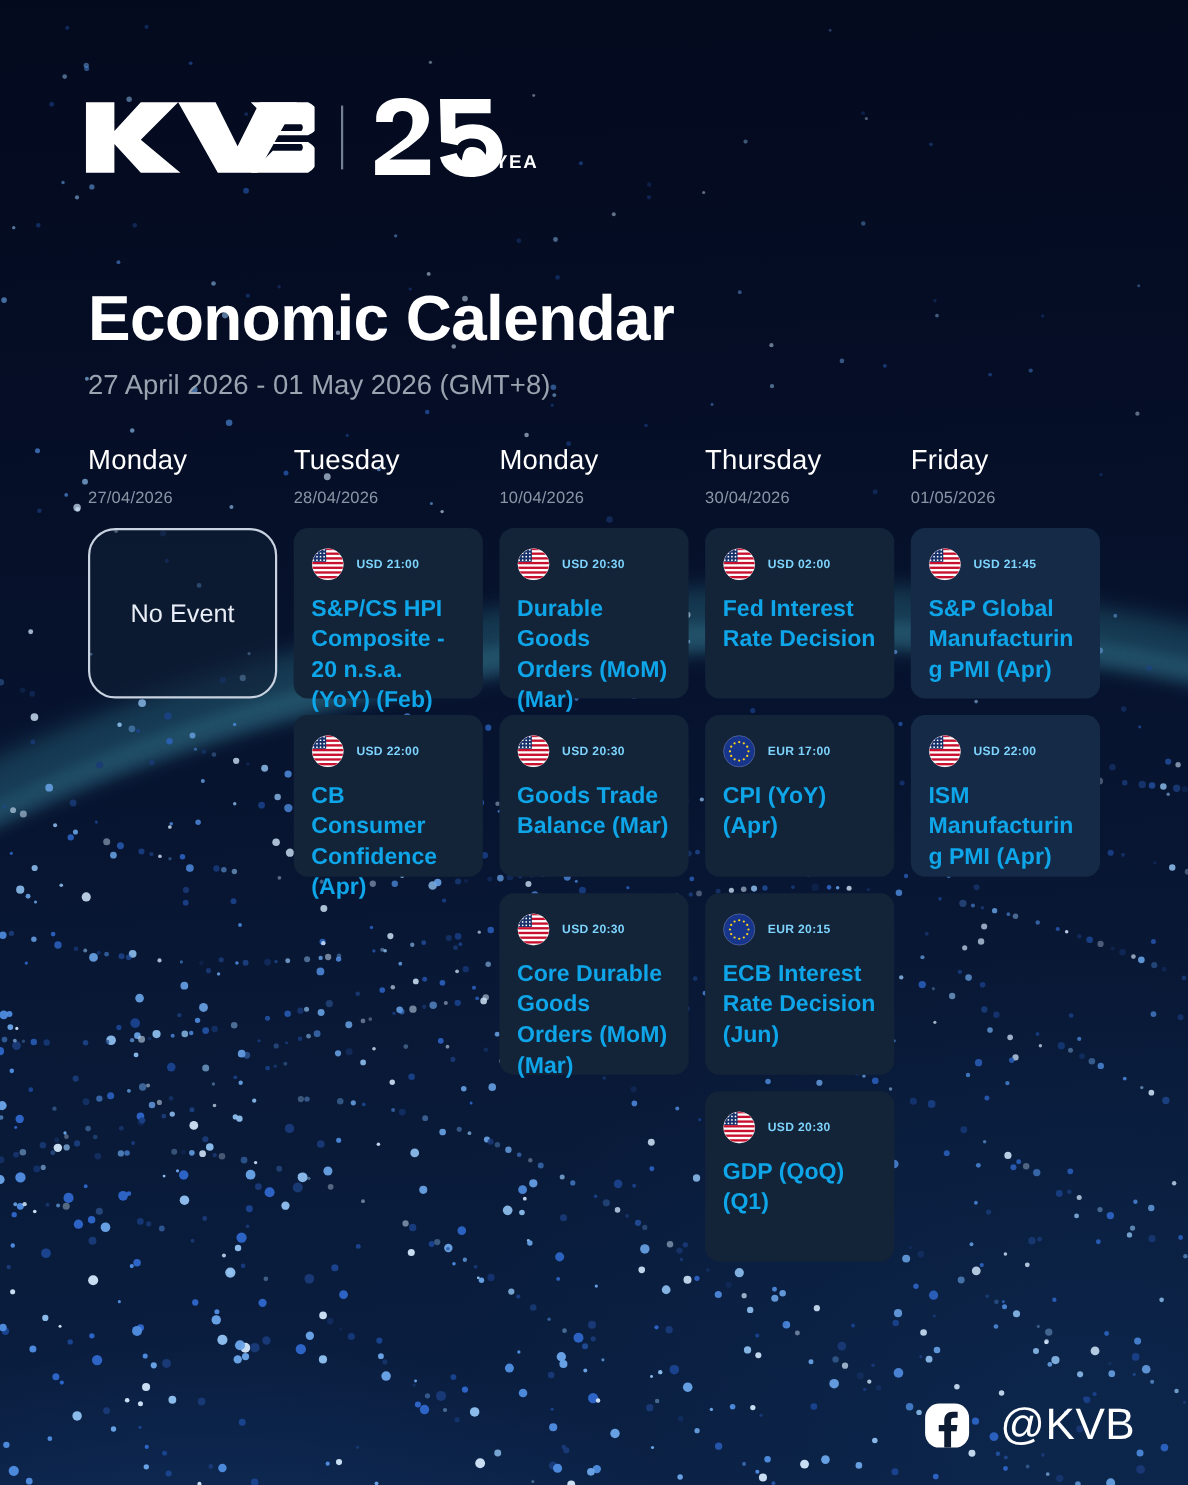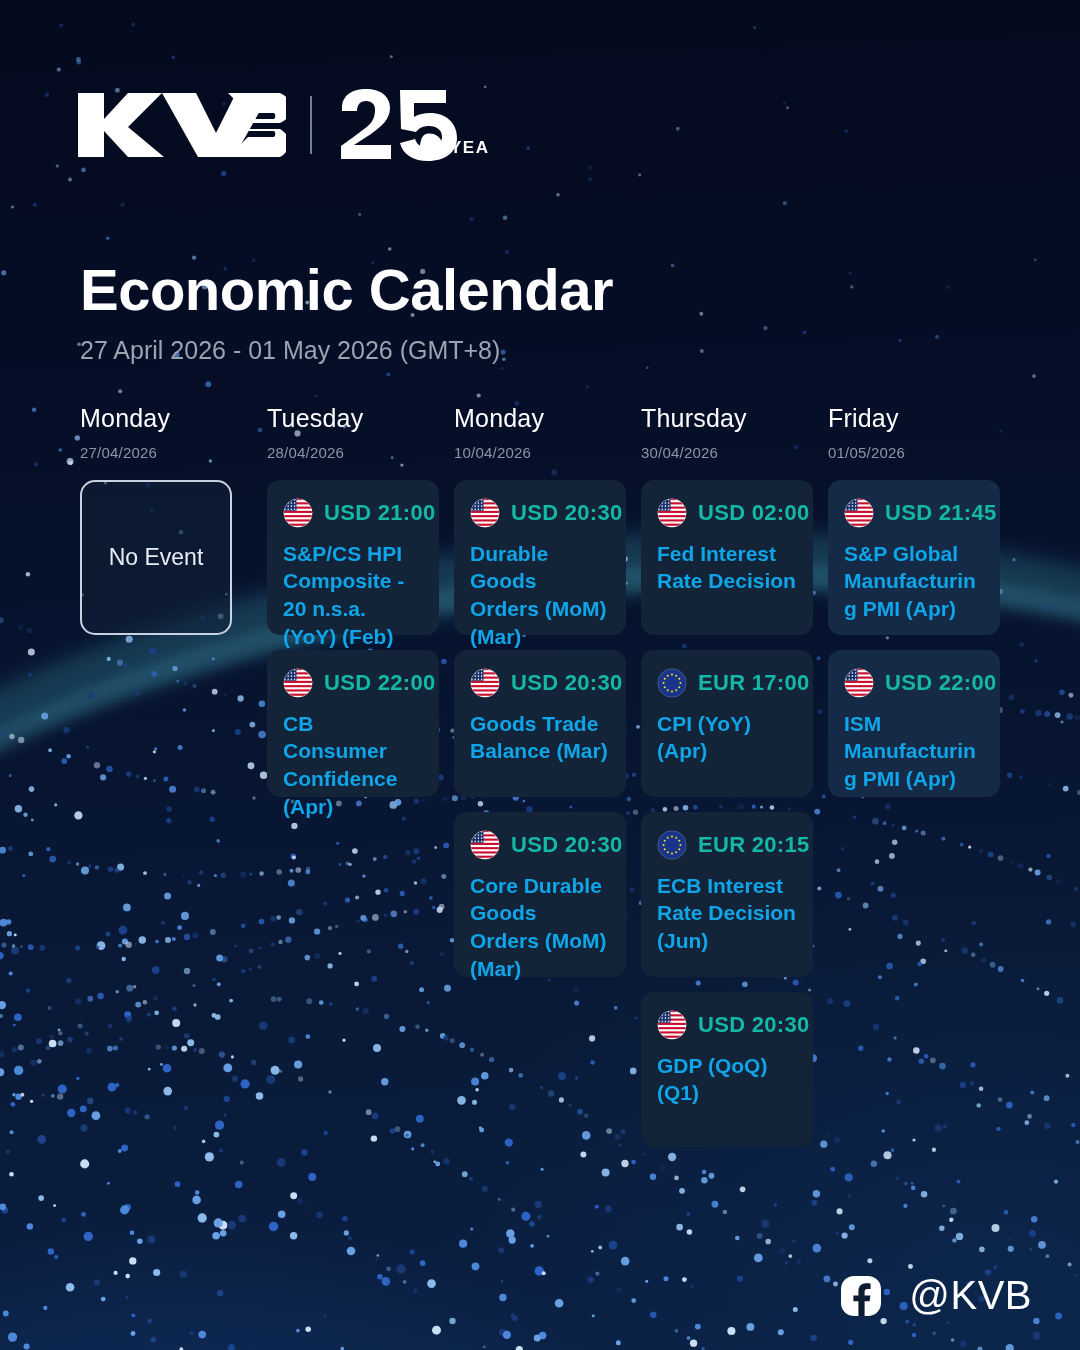--- a/index.html
+++ b/index.html
@@ -94,33 +94,33 @@
   }
   .card.lighter { background:#152a47; }
   .card.h1 { height:155px; }
   .card.h2 { height:147px; }
   .card.h3 { height:165px; }
   .card.h4 { height:155px; }
 
   .card-head { display:flex; align-items:center; gap:11px; height:30px; }
   .flag { width:30px; height:30px; border-radius:50%; flex:0 0 30px; overflow:hidden; display:block; }
   .ccy {
-    font-size:22px; font-weight:700; color:#14b8a6;
+    font-size:11px; font-weight:700; color:#7dd3fc;
     letter-spacing:.3px; white-space:nowrap;
   }
   .evt {
     margin-top:12px;
     font-size:21px; line-height:1.33; color:#0ea5e9;
     font-weight:700; word-wrap:break-word;
   }
 
   .noevent {
-    width:152px; height:155px;
+    width:172px; height:155px;
     border:2px solid #c9d2e0;
-    border-radius:15px;
+    border-radius:25px;
     background:rgba(17,33,54,.55);
     display:flex; align-items:center; justify-content:center;
     color:#e9eef6; font-size:23px; font-weight:400;
   }
 
   
   .footer {
     position:absolute; right:48px; bottom:32px;
     display:flex; align-items:center; gap:27px;
   }

